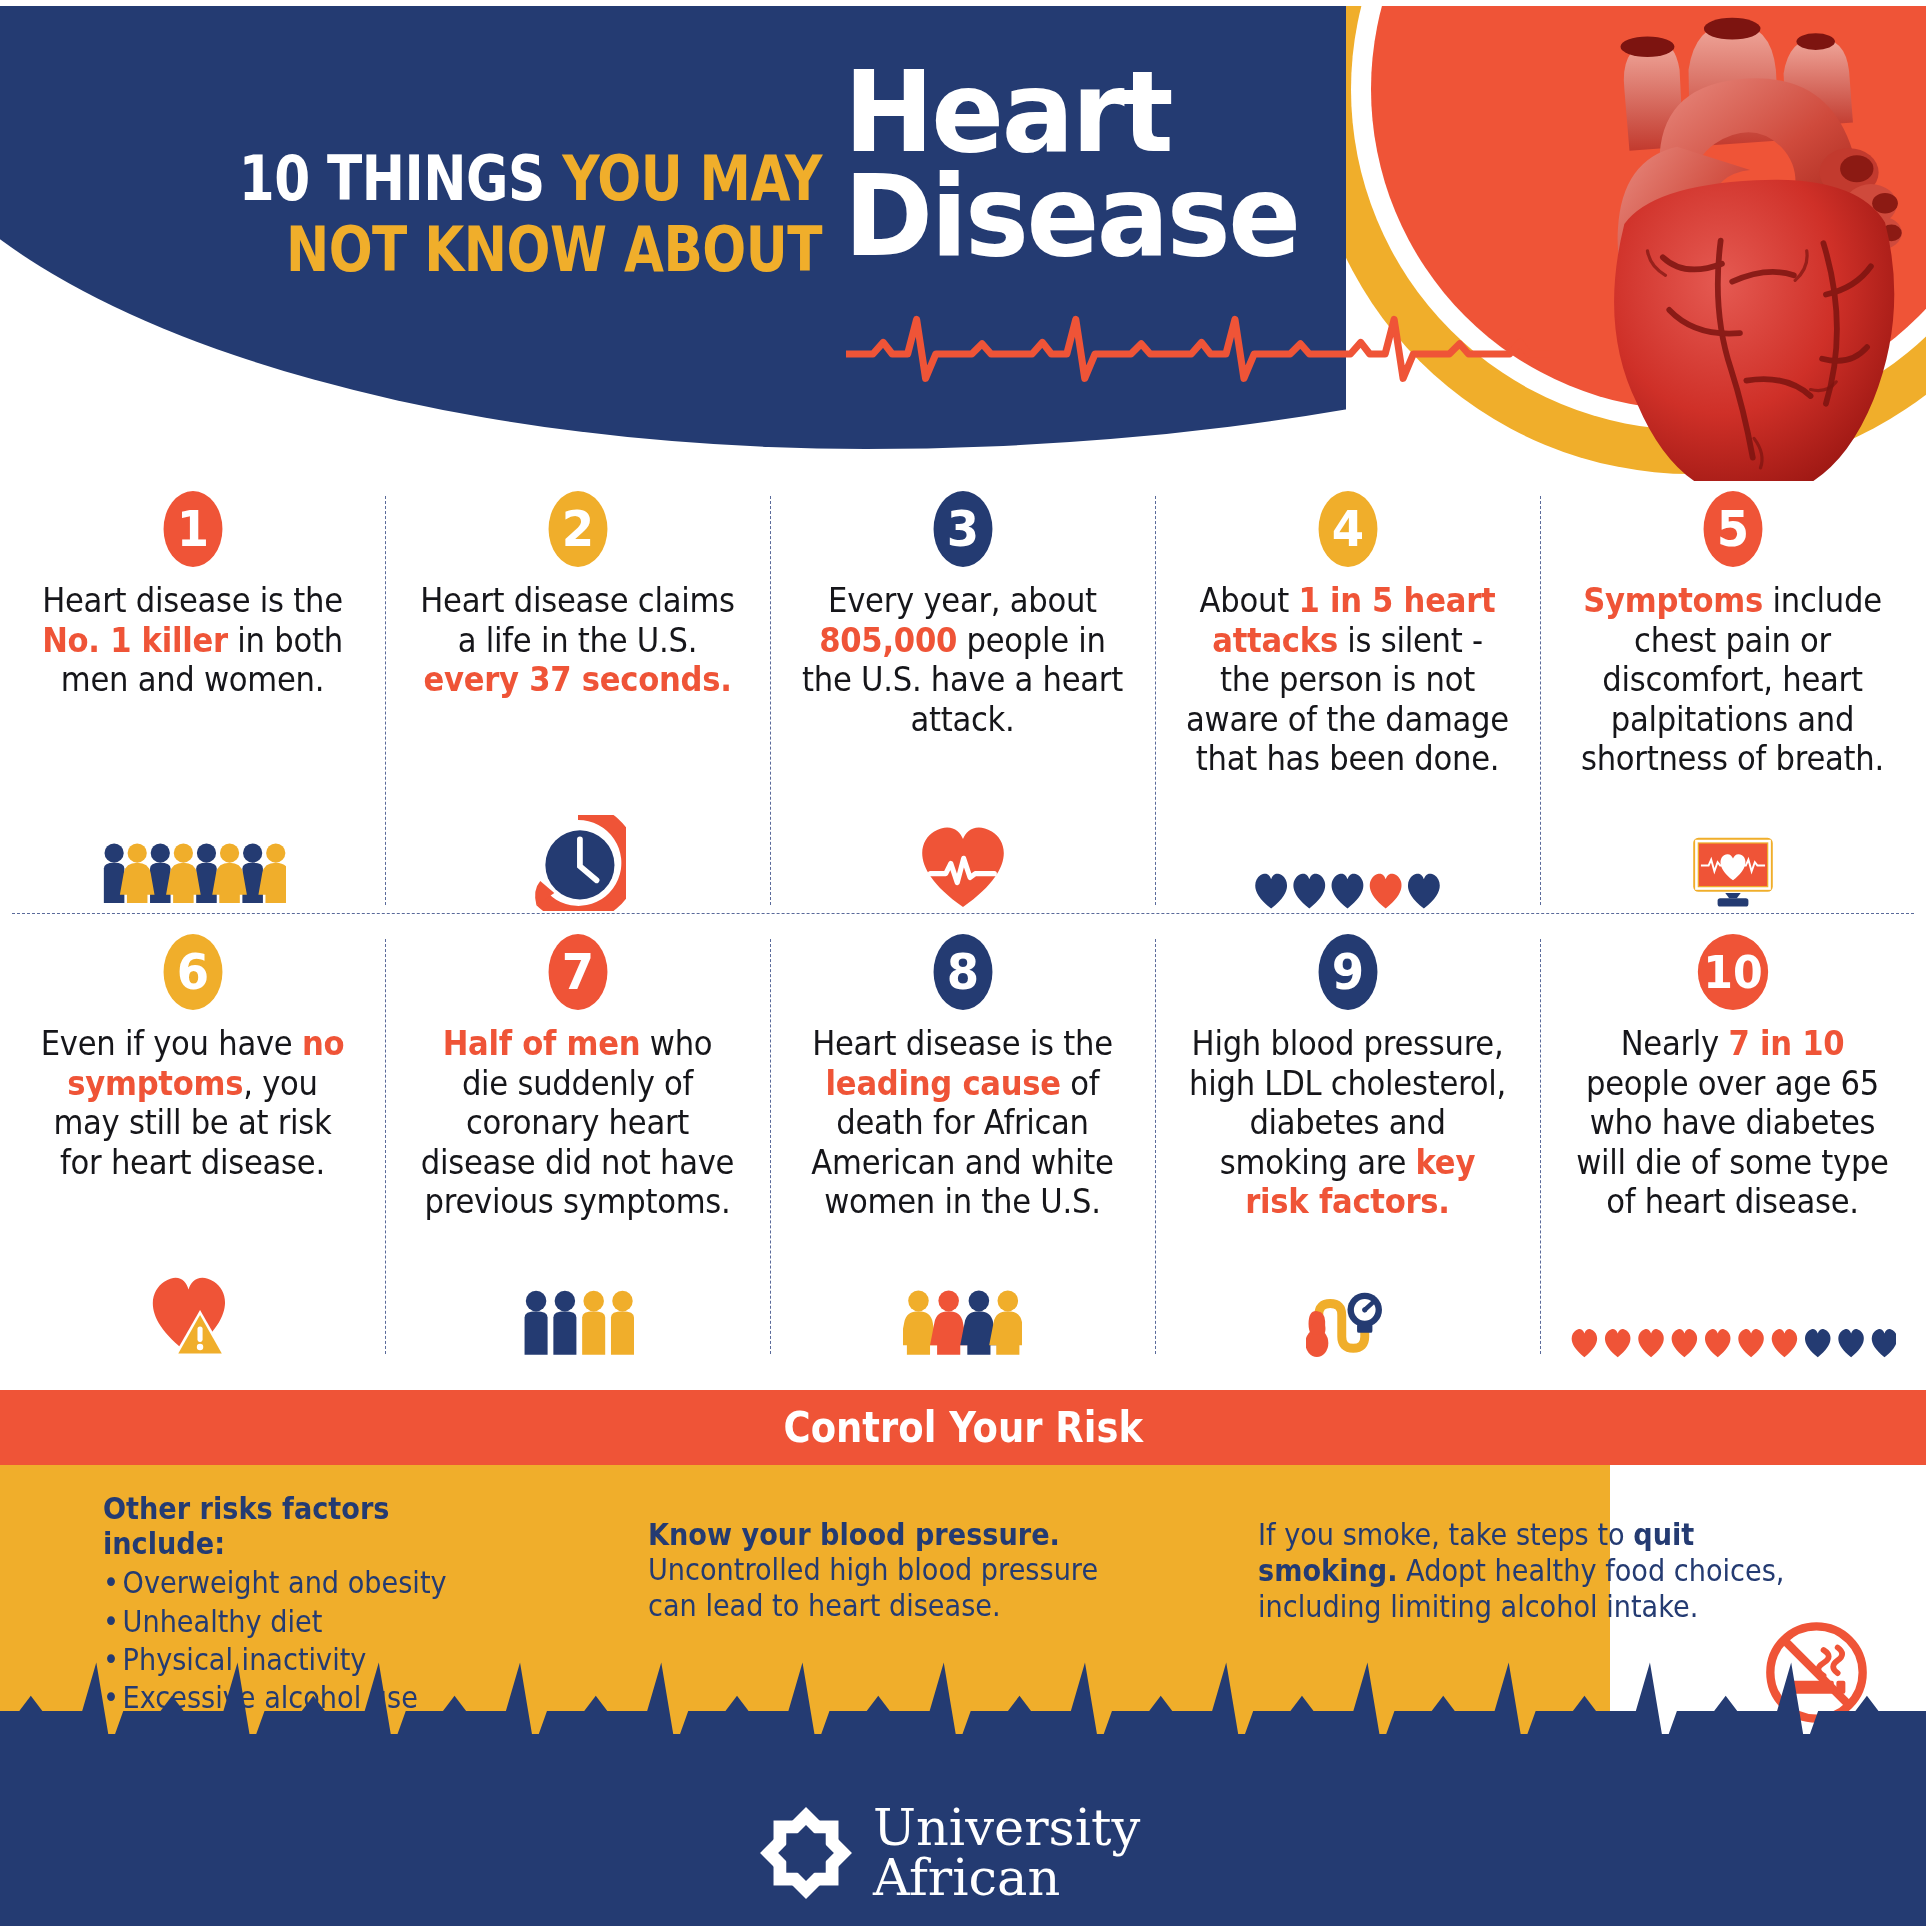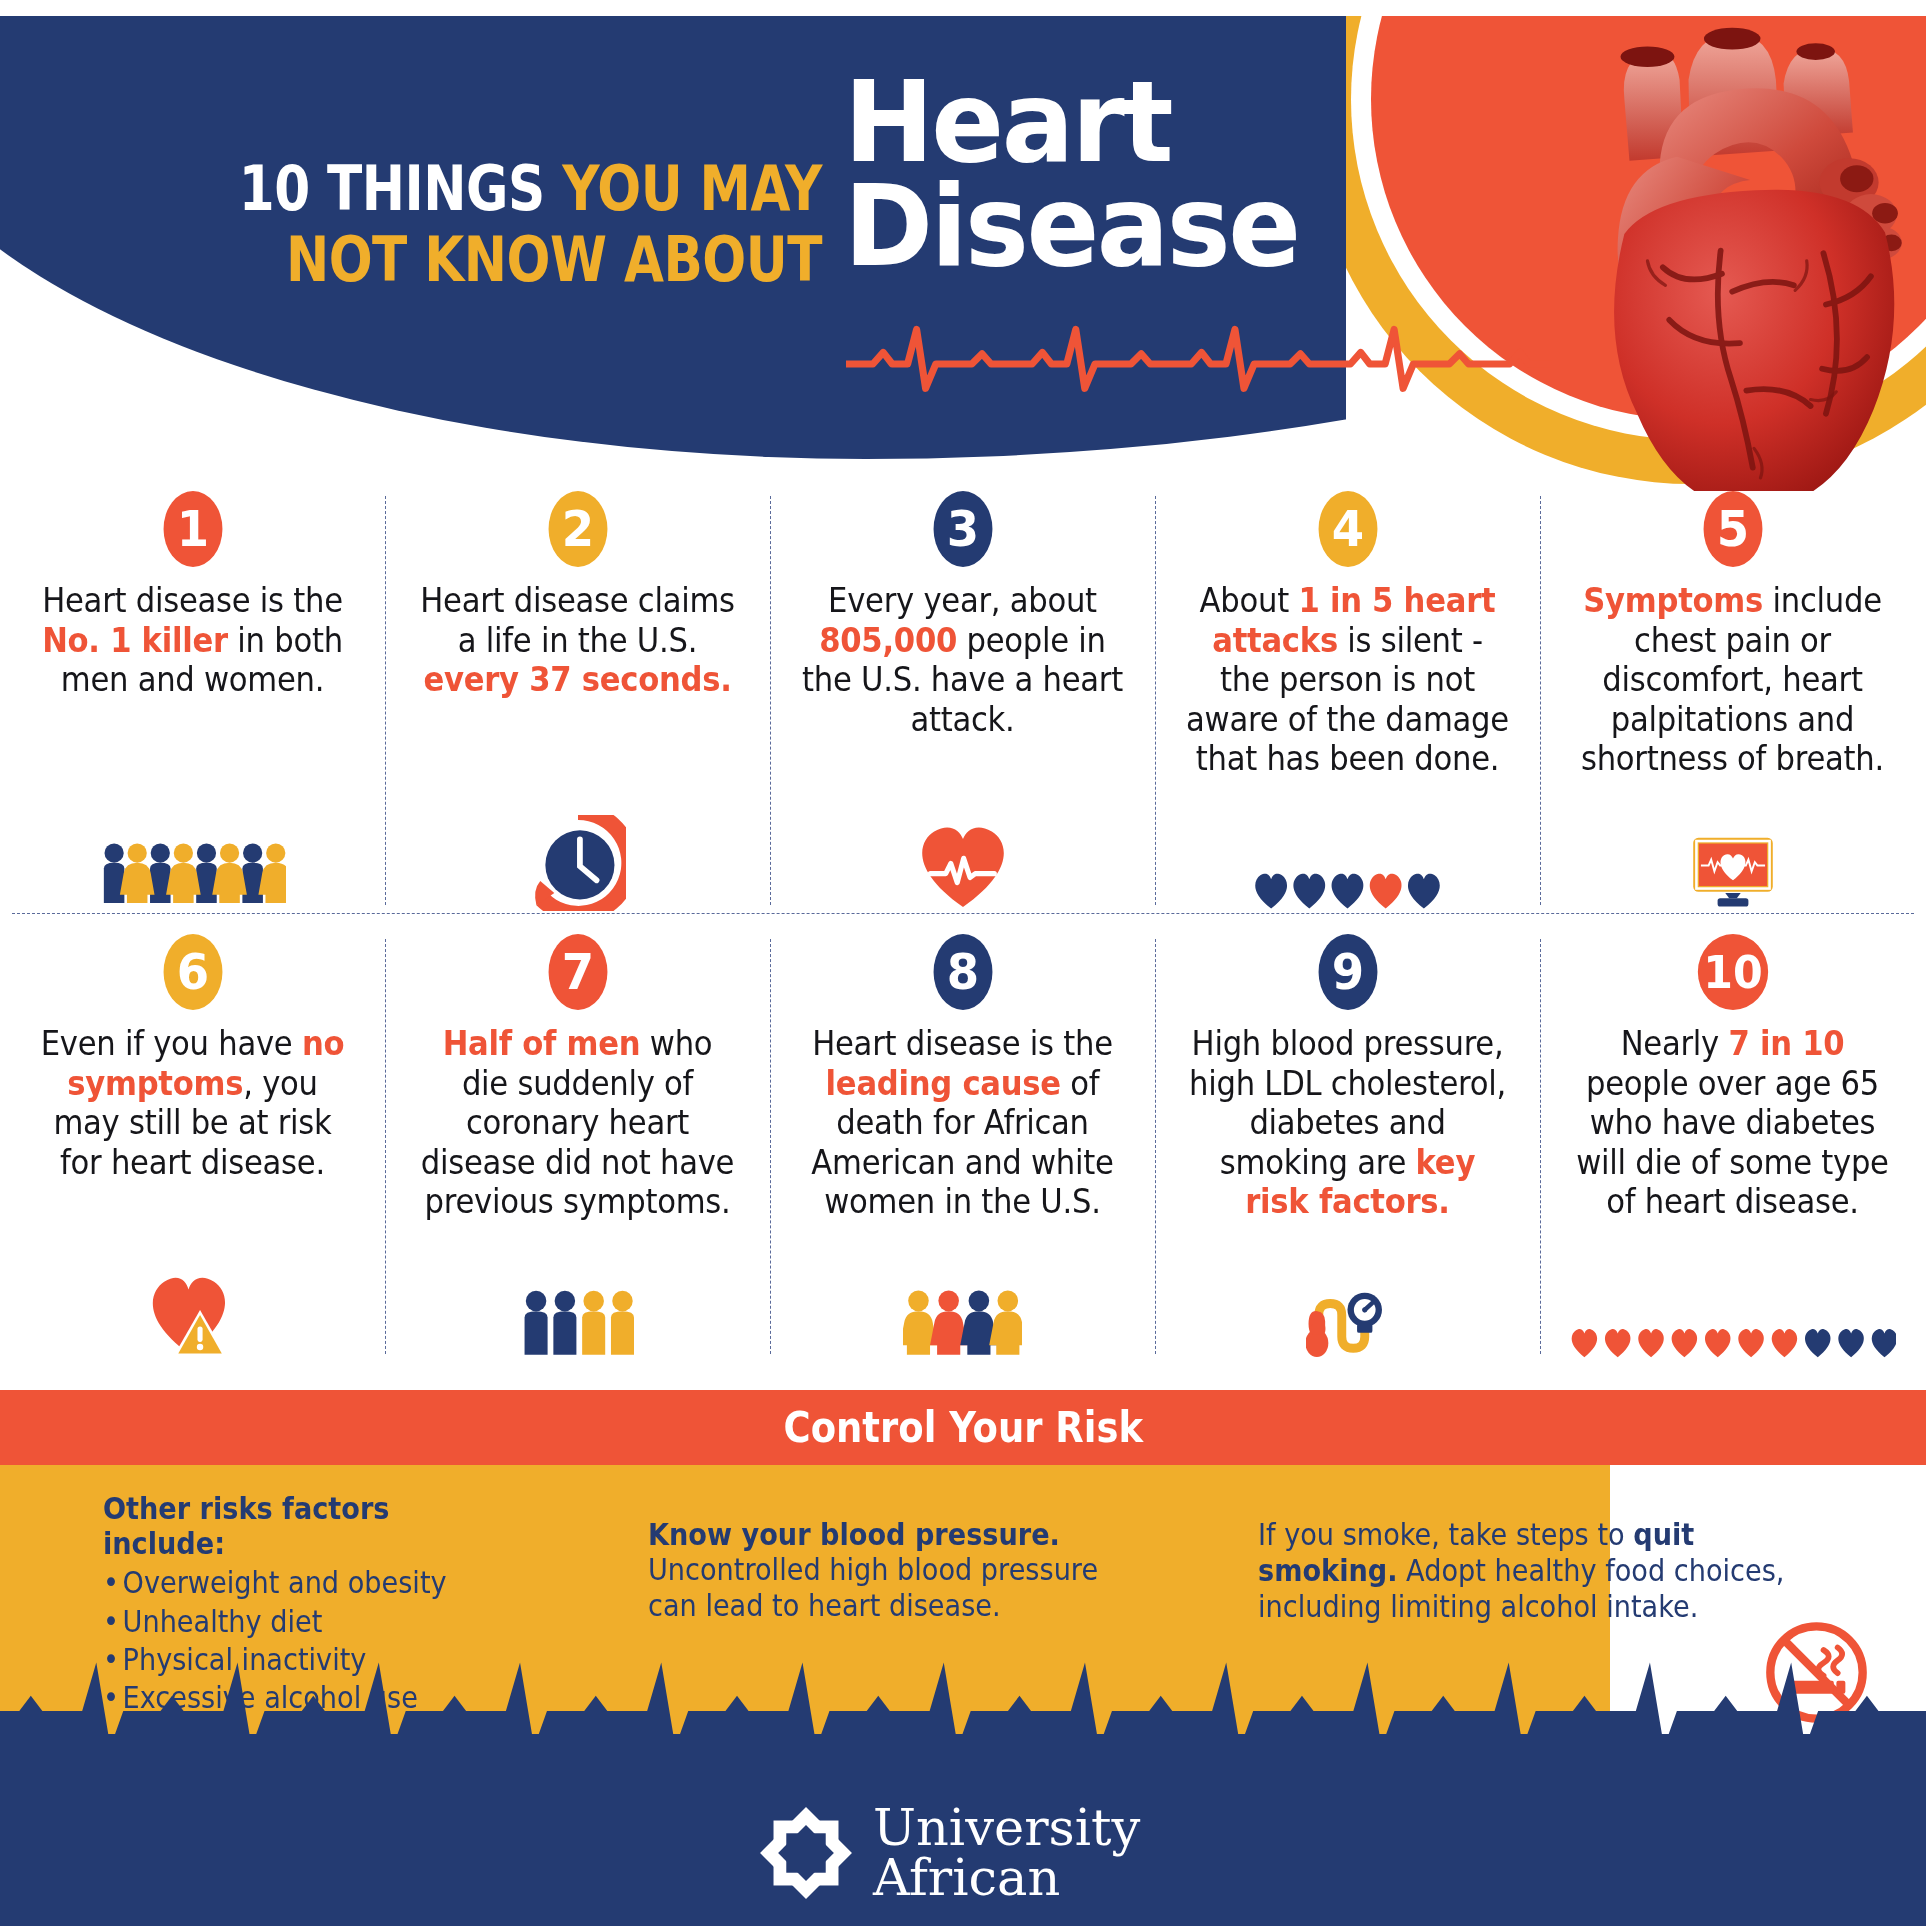--- a/index.html
+++ b/index.html
@@ -6,21 +6,21 @@
   html,body { background:#ffffff; }
   body {
     width:1926px; height:1926px;
     font-family:"Liberation Sans", sans-serif;
     position:relative; overflow:hidden;
     color:#1a1a1a;
   }
 
   
   .header {
-    position:absolute; left:0; top:16px; width:1926px; height:475px;
+    position:absolute; left:0; top:6px; width:1926px; height:475px;
     overflow:hidden; background:#ffffff;
   }
   .hdr-yellow-ring {
     position:absolute; left:1307px; top:-302px;
     width:770px; height:770px; border-radius:50%;
     background:#f0ae2b;
   }
   .hdr-white-ring {
     position:absolute; left:1351px; top:-257px;
     width:681px; height:681px; border-radius:50%;

